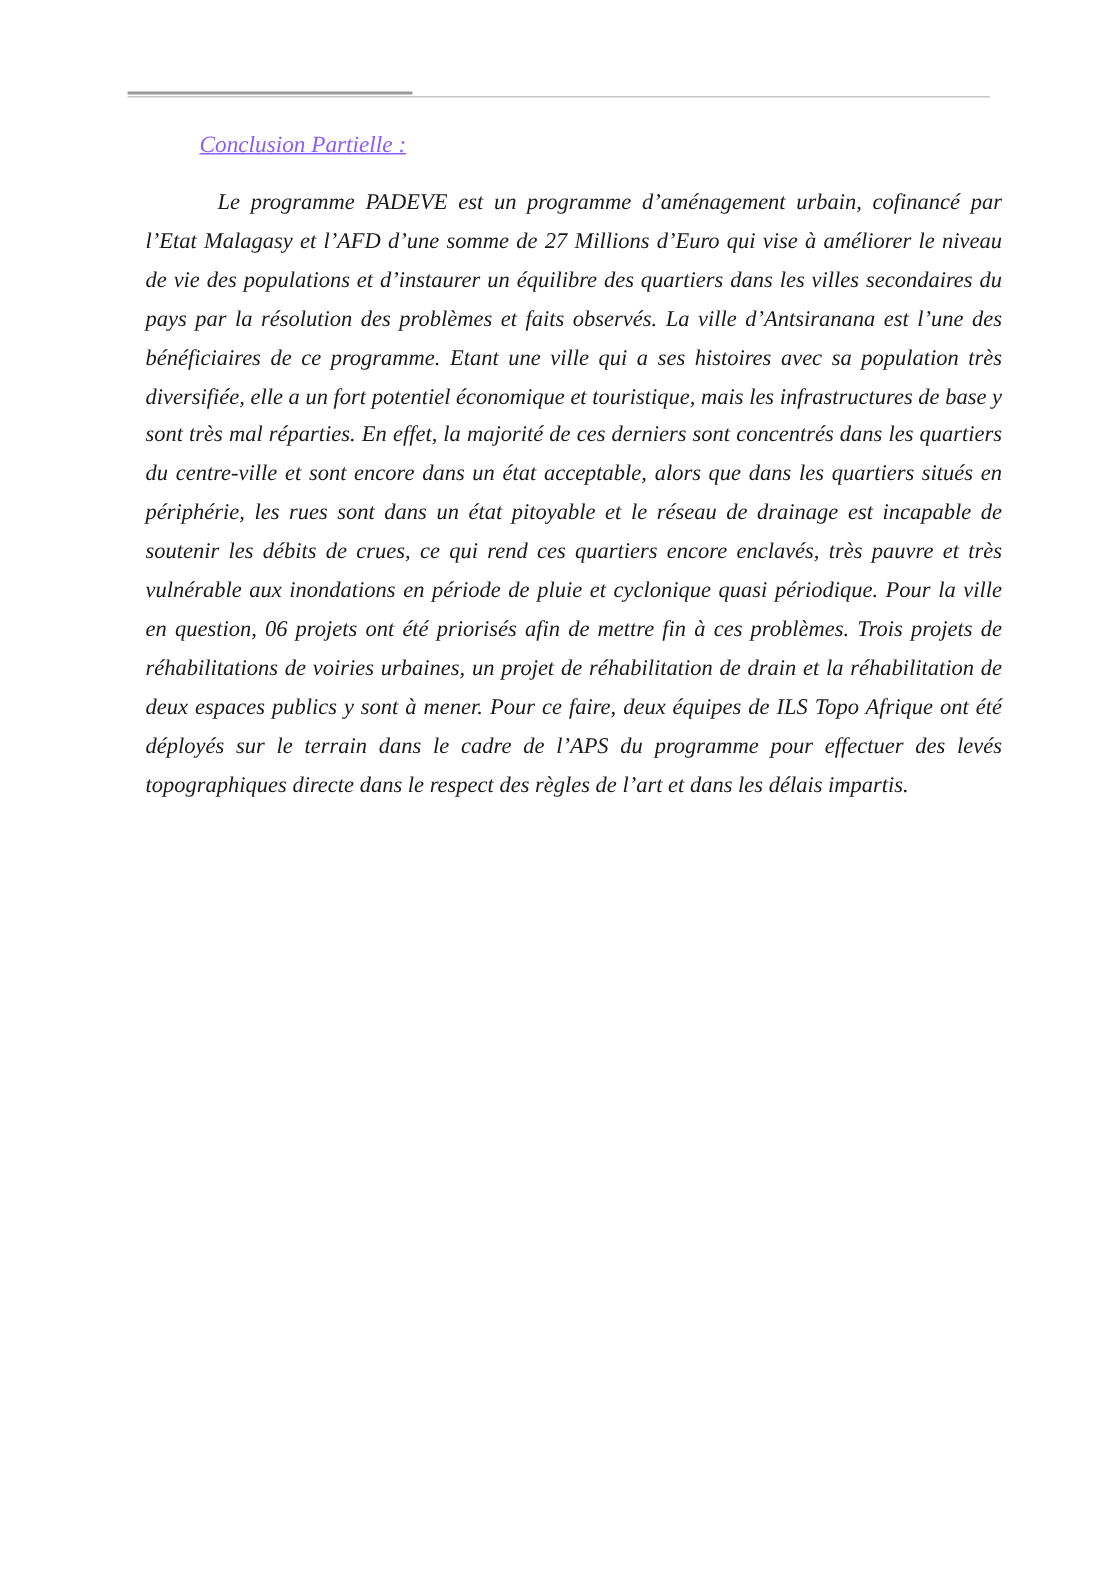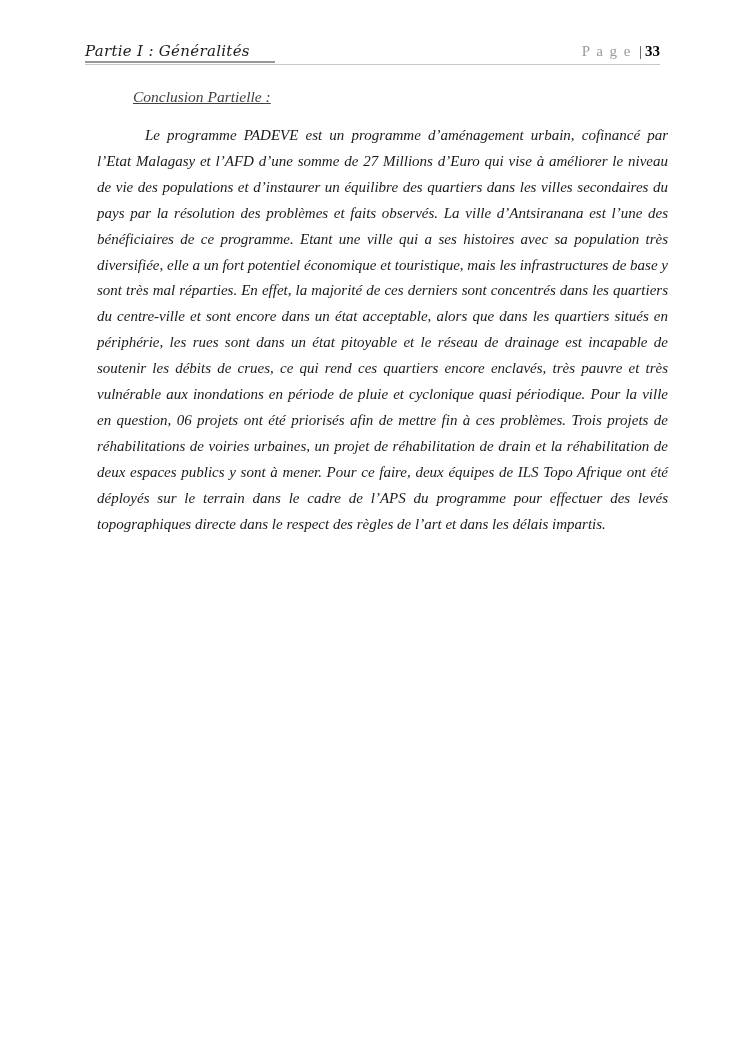--- a/index.html
+++ b/index.html
@@ -91,28 +91,22 @@
     text-align: justify;
     text-indent: 48px;
     hyphens: none;
   }
 </style>
 </head>
 <body>
 
 <div class="page">
 
-  <div class="header">
-    <div class="header-title">Partie I : Généralités</div>
-    <div class="header-page">
-      <span class="page-word" style="color: rgb(155, 155, 155);">P a g e</span><span class="page-sep">|</span><span class="page-num">33</span>
-    </div>
-  </div>
 
   <div class="header-rule">
     <div class="rule-dark"></div>
   </div>
 
-  <div class="heading" style="color: #404040;">Conclusion Partielle :</div>
+  <div class="heading" style="color: #8b5cf6;">Conclusion Partielle :</div>
 
   <p class="para">Le programme PADEVE est un programme d’aménagement urbain, cofinancé par l’Etat Malagasy et l’AFD d’une somme de 27 Millions d’Euro qui vise à améliorer le niveau de vie des populations et d’instaurer un équilibre des quartiers dans les villes secondaires du pays par la résolution des problèmes et faits observés. La ville d’Antsiranana est l’une des bénéficiaires de ce programme. Etant une ville qui a ses histoires avec sa population très diversifiée, elle a un fort potentiel économique et touristique, mais les infrastructures de base y sont très mal réparties. En effet, la majorité de ces derniers sont concentrés dans les quartiers du centre-ville et sont encore dans un état acceptable, alors que dans les quartiers situés en périphérie, les rues sont dans un état pitoyable et le réseau de drainage est incapable de soutenir les débits de crues, ce qui rend ces quartiers encore enclavés, très pauvre et très vulnérable aux inondations en période de pluie et cyclonique quasi périodique. Pour la ville en question, 06 projets ont été priorisés afin de mettre fin à ces problèmes. Trois projets de réhabilitations de voiries urbaines, un projet de réhabilitation de drain et la réhabilitation de deux espaces publics y sont à mener. Pour ce faire, deux équipes de ILS Topo Afrique ont été déployés sur le terrain dans le cadre de l’APS du programme pour effectuer des levés topographiques directe dans le respect des règles de l’art et dans les délais impartis.</p>
 
 </div>
 
 </body></html>

